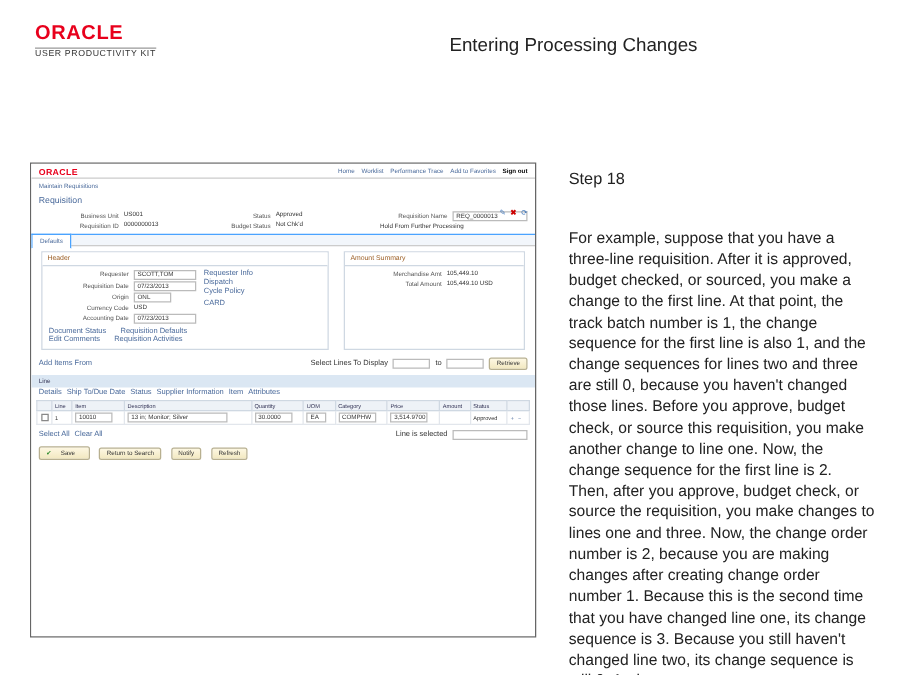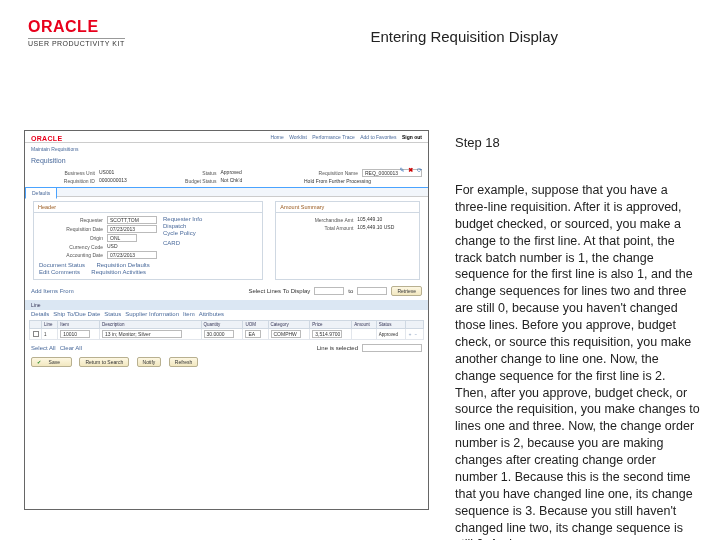--- a/index.html
+++ b/index.html
@@ -63,21 +63,21 @@
 </head>
 <body>
 
 <div class="page">
 
   <div class="header">
     <div class="logo-block">
       <div class="oracle-logo">ORACLE</div>
       <div class="upk">USER PRODUCTIVITY KIT</div>
     </div>
-    <div class="title">Entering Requisition Display</div>
+    <div class="title">Entering Processing Changes</div>
   </div>
 
   <div class="right-col">
     <div class="step">Step 18</div>
     <div class="body-text">For example, suppose that you have a three-line requisition. After it is approved, budget checked, or sourced, you make a change to the first line. At that point, the track batch number is 1, the change sequence for the first line is also 1, and the change sequences for lines two and three are still 0, because you haven't changed those lines. Before you approve, budget check, or source this requisition, you make another change to line one. Now, the change sequence for the first line is 2. Then, after you approve, budget check, or source the requisition, you make changes to lines one and three. Now, the change order number is 2, because you are making changes after creating change order number 1. Because this is the second time that you have changed line one, its change sequence is 3. Because you still haven't changed line two, its change sequence is still 0. And,</div>
   </div>
 
   <div class="content">
     <div class="app">
       <div class="app-hdr">

